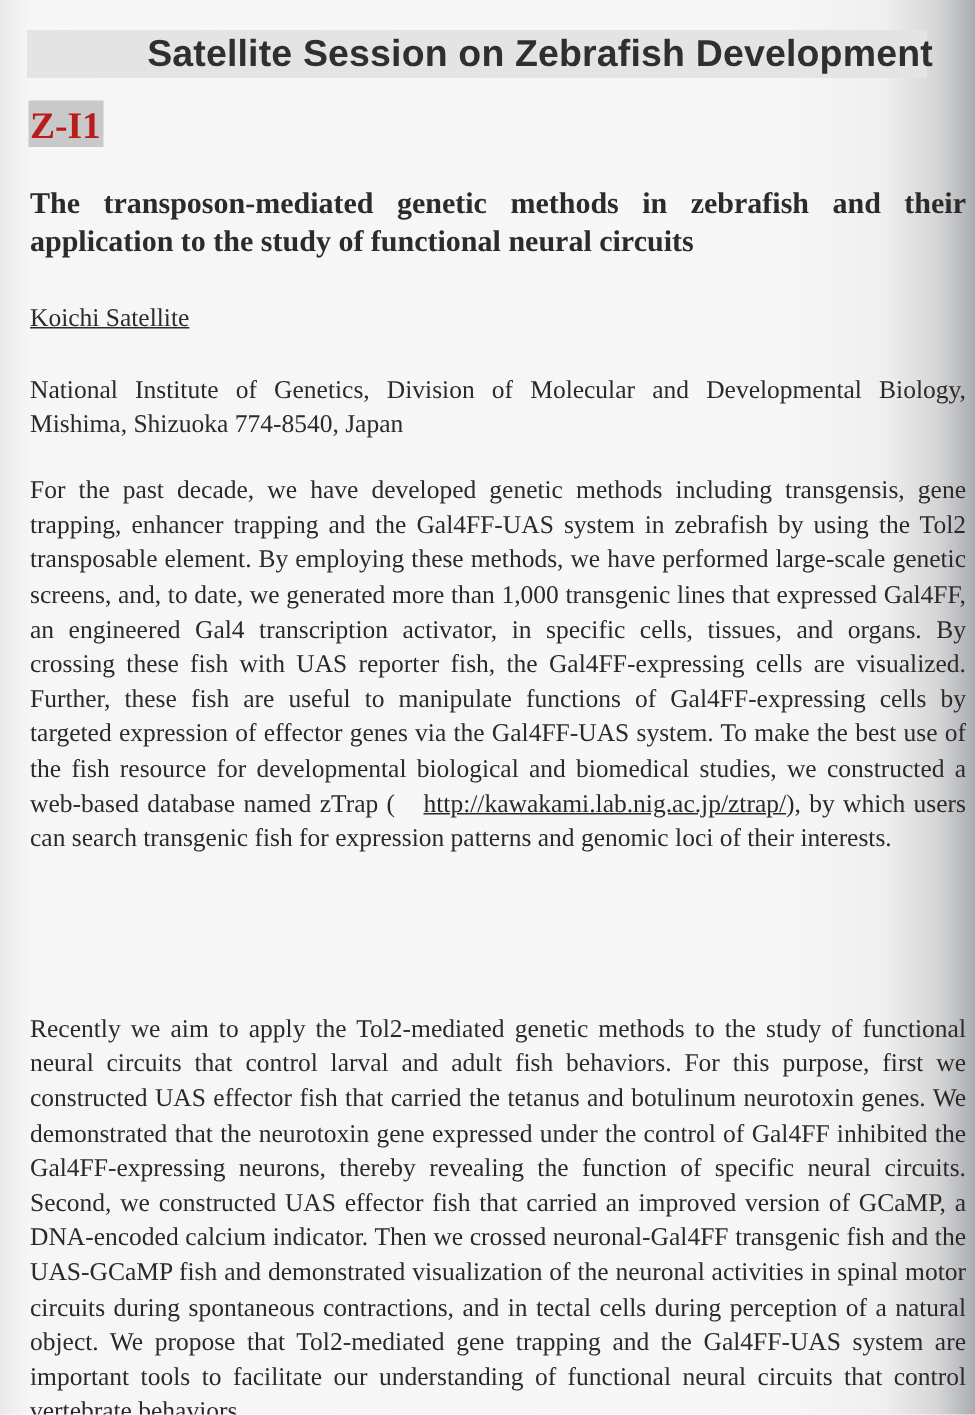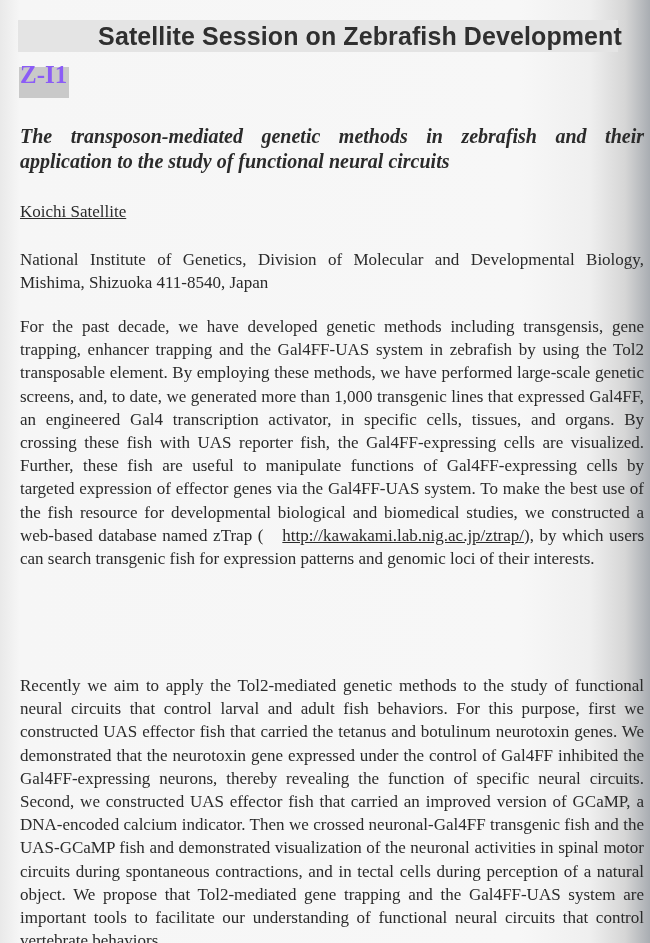--- a/index.html
+++ b/index.html
@@ -15,27 +15,27 @@
     .session-title {
       position: absolute; left: 0; top: 20px; width: 650px; text-align: center;
       font-family: "Liberation Sans", sans-serif; font-weight: bold; font-size: 25px;
       color: #2f2f2f; line-height: 32px; letter-spacing: 0.1px; margin-left: 35px;
     }
     .code-box {
       position: absolute; left: 19px; top: 67px; width: 50px; height: 31px;
       background: #c9c9c9;
     }
     .code-text {
-      position: absolute; left: 20px; top: 59px; font-weight: bold; font-size: 25px;
-      line-height: 31px; color: #8b5cf6;
+      position: absolute; left: 20px; top: 69px; font-weight: bold; font-size: 25px;
+      line-height: 31px; color: #b91c1c;
     }
     .paper-title {
       position: absolute; left: 20px; top: 124px; width: 624px;
       font-weight: bold; font-size: 20px; line-height: 25px; text-align: justify;
-      text-align-last: left; color: #2b2b2b; font-style: italic;
+      text-align-last: left; color: #2b2b2b;
     }
     .author {
       position: absolute; left: 20px; top: 201px; font-size: 17px; line-height: 22px;
       text-decoration: underline; color: #2b2b2b;
     }
     .affiliation {
       position: absolute; left: 20px; top: 248px; width: 624px;
       font-size: 17px; line-height: 23px; text-align: justify; text-align-last: left;
     }
     .para {
@@ -53,17 +53,17 @@
 <div class="header-bar"></div>
 <div class="session-title">Satellite Session on Zebrafish Development</div>
 
 <div class="code-box"></div>
 <div class="code-text">Z-I1</div>
 
 <div class="paper-title">The transposon-mediated genetic methods in zebrafish and their application to the study of functional neural circuits</div>
 
 <div class="author">Koichi Satellite</div>
 
-<div class="affiliation">National Institute of Genetics, Division of Molecular and Developmental Biology, Mishima, Shizuoka 411-8540, Japan</div>
+<div class="affiliation">National Institute of Genetics, Division of Molecular and Developmental Biology, Mishima, Shizuoka 774-8540, Japan</div>
 
 <div class="para p1"><span>For the past decade, we have developed genetic methods including transgensis, gene trapping, enhancer trapping and the Gal4FF-UAS system in zebrafish by using the Tol2 transposable element. By employing these methods, we have performed large-scale genetic screens, and, to date, we generated more than 1,000 transgenic lines that expressed Gal4FF, an engineered Gal4 transcription activator, in specific cells, tissues, and organs. By crossing these fish with UAS reporter fish, the Gal4FF-expressing cells are visualized. Further, these fish are useful to manipulate functions of Gal4FF-expressing cells by targeted expression of effector genes via the Gal4FF-UAS system. To make the best use of the fish resource for developmental biological and biomedical studies, we constructed a web-based database named zTrap (</span><span class="url">http://kawakami.lab.nig.ac.jp/ztrap/</span><span>), by which users can search transgenic fish for expression patterns and genomic loci of their interests.</span></div>
 
 <div class="para p2">Recently we aim to apply the Tol2-mediated genetic methods to the study of functional neural circuits that control larval and adult fish behaviors. For this purpose, first we constructed UAS effector fish that carried the tetanus and botulinum neurotoxin genes. We demonstrated that the neurotoxin gene expressed under the control of Gal4FF inhibited the Gal4FF-expressing neurons, thereby revealing the function of specific neural circuits. Second, we constructed UAS effector fish that carried an improved version of GCaMP, a DNA-encoded calcium indicator. Then we crossed neuronal-Gal4FF transgenic fish and the UAS-GCaMP fish and demonstrated visualization of the neuronal activities in spinal motor circuits during spontaneous contractions, and in tectal cells during perception of a natural object. We propose that Tol2-mediated gene trapping and the Gal4FF-UAS system are important tools to facilitate our understanding of functional neural circuits that control vertebrate behaviors.</div>
 
 </body></html>

